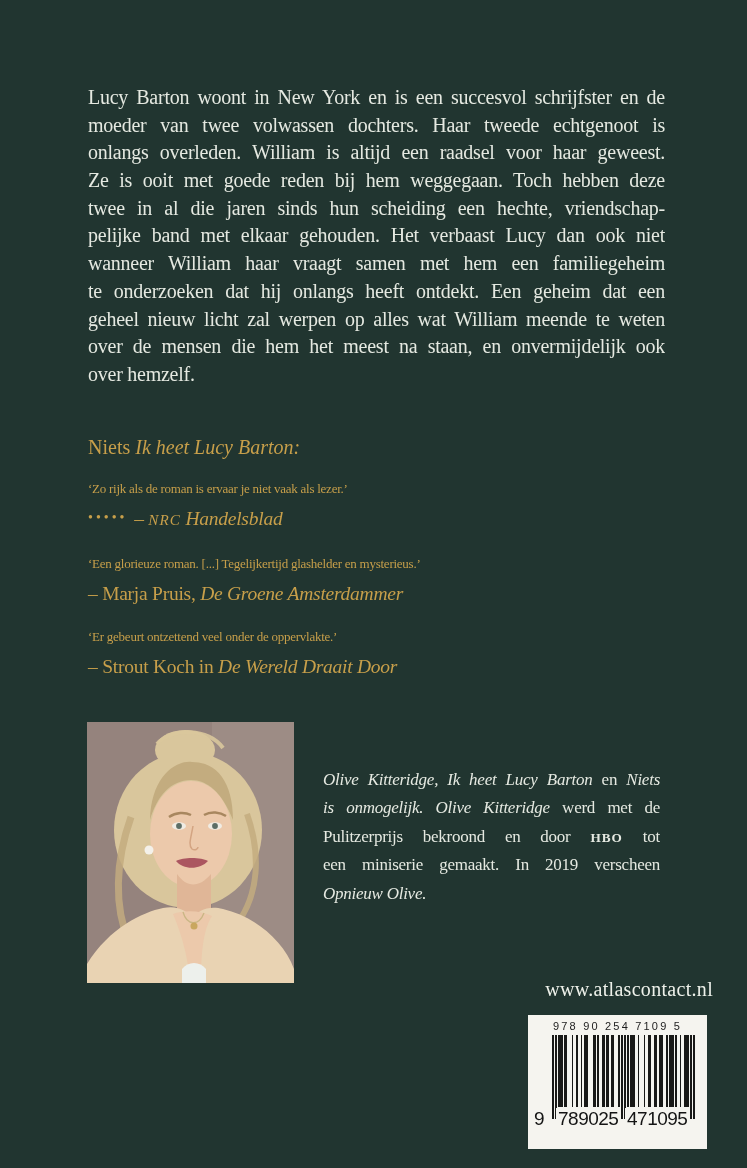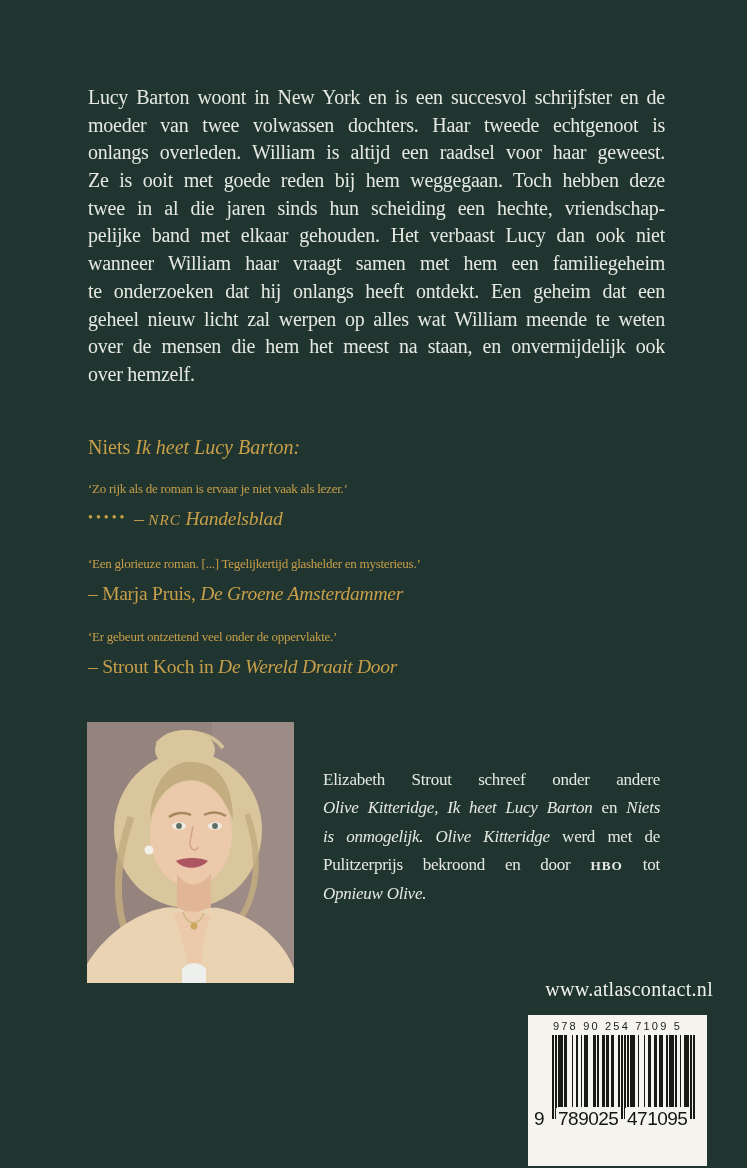--- a/index.html
+++ b/index.html
@@ -45,21 +45,21 @@
     text-align:justify; text-align-last:justify; overflow:hidden;
   }
   .bio .line.last{text-align-last:left;}
   
   .website{
     position:absolute; right:34px; top:978px; font-size:20px; color:var(--white);
     letter-spacing:0.3px;
   }
   
   .barcode{
-    position:absolute; left:528px; top:1015px; width:179px; height:151px;
+    position:absolute; left:528px; top:1015px; width:179px; height:134px;
     background:var(--bc-bg);
   }
   .bc-top{
     position:absolute; top:5px; left:0; right:0; text-align:center;
     font-family:"Liberation Sans","DejaVu Sans",sans-serif; font-size:11px;
     letter-spacing:2.2px; color:#1c1c1c; white-space:nowrap;
   }
   .bc-bars{position:absolute; left:24px; top:20px; width:143px; height:84px;}
   .bar{position:absolute; top:0; width:1.6px; height:72px; background:#191917;}
   .bar.guard{height:84px;}
@@ -139,24 +139,24 @@
       <path d="M0,261 L0,242 C22,206 56,190 76,186 C91,183 100,189 105,196 C111,189 121,183 136,187 C166,194 196,217 207,247 L207,261 Z" fill="#e9d3b3"></path>
       <path d="M86,192 C96,216 101,236 103,261 L114,261 C114,232 116,208 125,194 C114,188 96,188 86,192 Z" fill="#ecc9ab"></path>
       <path d="M95,247 C101,239 113,239 119,247 L119,261 L95,261 Z" fill="#edf0ec"></path>
 
       <path d="M96,190 C100,204 112,204 117,191" stroke="#c9b684" stroke-width="1.3" fill="none"></path>
       <circle cx="107" cy="204" r="3.5" fill="#c9a75f"></circle>
     </svg>
   </figure>
 
   <section class="bio">
-      <div class="line"><span class="seg-r">Elizabeth Strout schreef onder andere</span></div>
       <div class="line"><span class="seg-i">Olive Kitteridge, Ik heet Lucy Barton</span><span class="seg-r"> en </span><span class="seg-i">Niets</span></div>
       <div class="line"><span class="seg-i">is onmogelijk. Olive Kitteridge</span><span class="seg-r"> werd met de</span></div>
       <div class="line"><span class="seg-r">Pulitzerprijs bekroond en door </span><span class="seg-sc">HBO</span><span class="seg-r"> tot</span></div>
+      <div class="line"><span class="seg-r">een miniserie gemaakt. In 2019 verscheen</span></div>
       <div class="line last"><span class="seg-i">Opnieuw Olive.</span></div>
     </section>
 
   <div class="website">www.atlascontact.nl</div>
 
   <div class="barcode">
     <div class="bc-top">978 90 254 7109 5</div>
     <div class="bc-bars">
         <div class="bar guard" style="left: 0px;"></div>
         <div class="bar guard" style="left: 3px;"></div>

